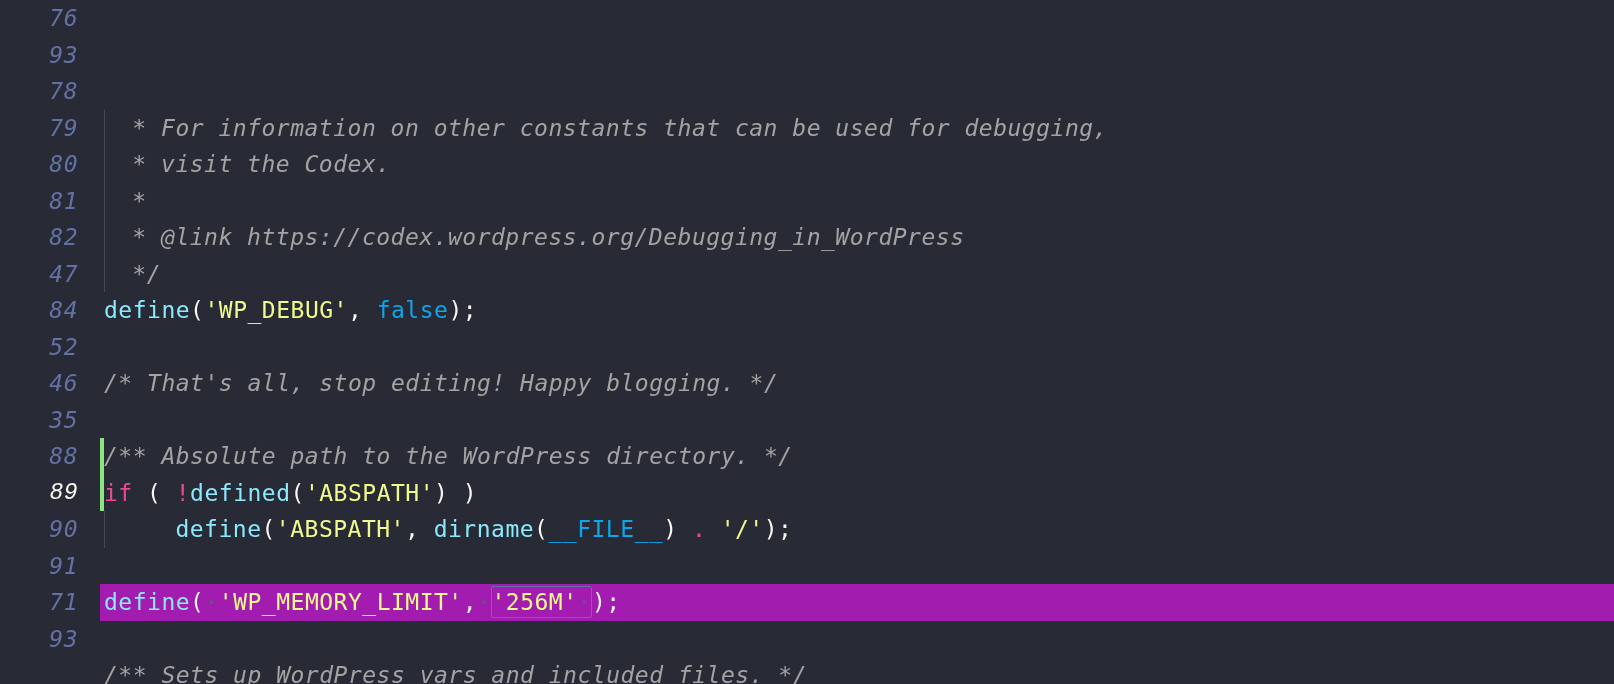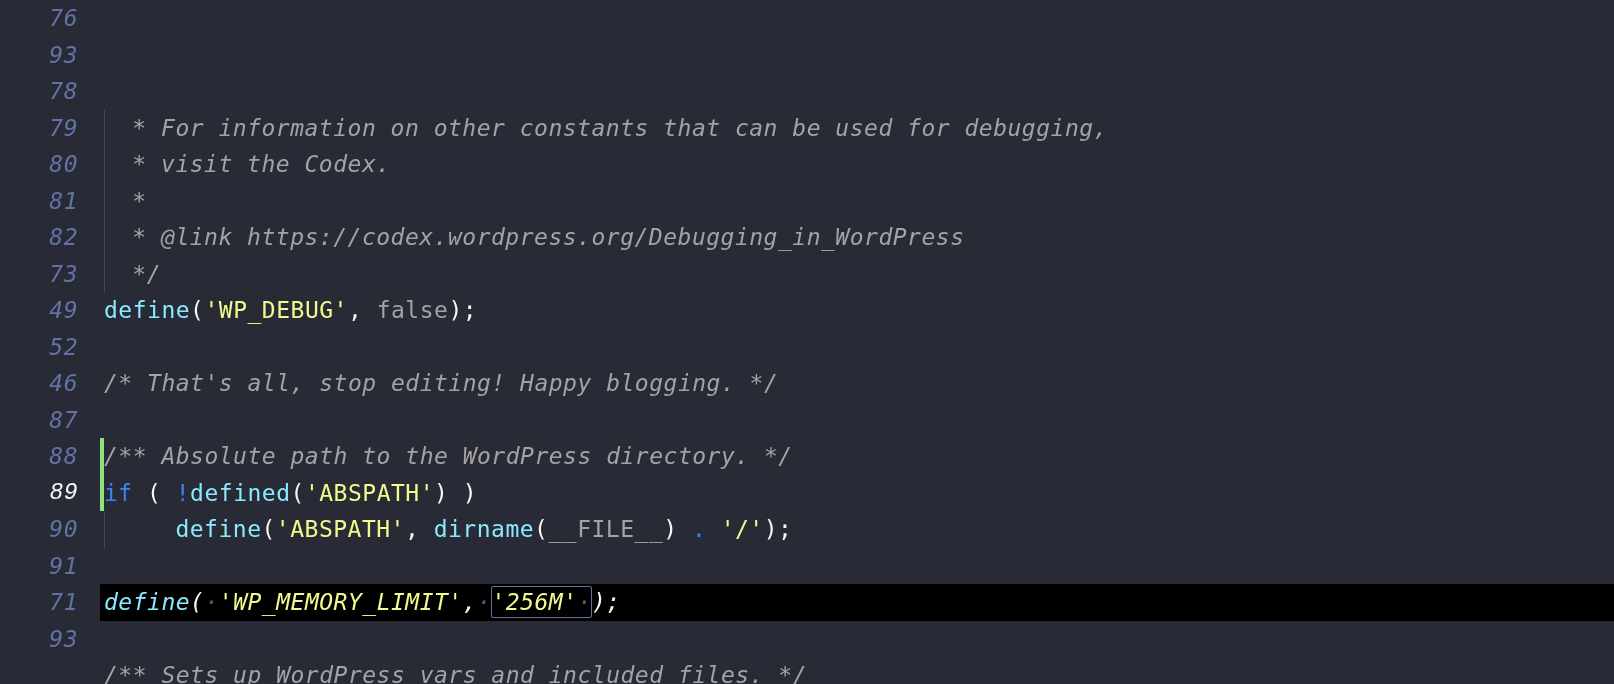--- a/index.html
+++ b/index.html
@@ -23,37 +23,36 @@
   }
   .gutter .ln{ display:block; height:36.5px; }
   .gutter .hl{ color:#f8f8f2;font-family:Liberation Mono, monospace; }
   .code{
     flex:1;
     position:relative;
     white-space:pre;
   }
   .row{ height:36.5px; position:relative; padding-left:4px;}
   .row.hl{
-    background:#000000;
-    font-style:italic;
+    background:#a21caf;
   }
   .mark-left{
     position:absolute;
     left:0; top:0;
     width:4px;
     background:#8be47d;
   }
   .mark-left.r88{ top:calc(12 * 36.5px); height:calc(2 * 36.5px); }
   .indent{ display:inline-block; width:14px; border-left:1px solid #44475a; height:36.5px; vertical-align:top;}
   .row > span { vertical-align:top; }
   .c-comment{ color:#a3a3a3; font-style:italic; }
   .c-func   { color:#8be9fd; }
   .c-yellow { color:#f1fa8c;margin-top:45px; }
-  .c-keyword{ color:#3b82f6;margin-top:25px; }
-  .c-purple { color:#a3a3a3; }
+  .c-keyword{ color:#ec4899;margin-top:25px; }
+  .c-purple { color:#0ea5e9; }
   .c-plain  { color:#f8f8f2; }
   .ws-dot::before{
     content:"·";
     color:#5a5d72;
   }
   .search-box{
     position:absolute;
     border:1px solid #6272a4;
     border-radius:2px;
     pointer-events:none;
@@ -64,25 +63,25 @@
 
 <div class="editor">
   <div class="gutter">
       <span class="ln">76</span>
       <span class="ln">93</span>
       <span class="ln">78</span>
       <span class="ln">79</span>
       <span class="ln">80</span>
       <span class="ln">81</span>
       <span class="ln">82</span>
-      <span class="ln">73</span>
-      <span class="ln">49</span>
+      <span class="ln">47</span>
+      <span class="ln">84</span>
       <span class="ln">52</span>
       <span class="ln">46</span>
-      <span class="ln">87</span>
+      <span class="ln">35</span>
       <span class="ln">88</span>
       <span class="ln hl">89</span>
       <span class="ln">90</span>
       <span class="ln">91</span>
       <span class="ln">71</span>
       <span class="ln">93</span>
     </div>
   <div class="code">
     <div class="mark-left r88"></div>
   <div class="row"><span class="indent"></span><span class="c-comment"> * For information on other constants that can be used for debugging,</span></div><div class="row"><span class="indent"></span><span class="c-comment"> * visit the Codex.</span></div><div class="row"><span class="indent"></span><span class="c-comment"> *</span></div><div class="row"><span class="indent"></span><span class="c-comment"> * @link https://codex.wordpress.org/Debugging_in_WordPress</span></div><div class="row"><span class="indent"></span><span class="c-comment"> */</span></div><div class="row"><span class="c-func">define</span><span class="c-plain">(</span><span class="c-yellow">'WP_DEBUG'</span><span class="c-plain">, </span><span class="c-purple">false</span><span class="c-plain">);</span></div><div class="row"></div><div class="row"><span class="c-comment">/* That's all, stop editing! Happy blogging. */</span></div><div class="row"></div><div class="row"><span class="c-comment">/** Absolute path to the WordPress directory. */</span></div><div class="row"><span class="c-keyword">if</span><span class="c-plain"> ( </span><span class="c-keyword">!</span><span class="c-func">defined</span><span class="c-plain">(</span><span class="c-yellow">'ABSPATH'</span><span class="c-plain">) )</span></div><div class="row"><span class="indent"></span><span class="c-plain">    </span><span class="c-func">define</span><span class="c-plain">(</span><span class="c-yellow">'ABSPATH'</span><span class="c-plain">, </span><span class="c-func">dirname</span><span class="c-plain">(</span><span class="c-purple">__FILE__</span><span class="c-plain">) </span><span class="c-keyword">.</span><span class="c-plain"> </span><span class="c-yellow">'/'</span><span class="c-plain">);</span></div><div class="row"></div><div class="row hl"><span class="c-func">define</span><span class="c-plain">(</span><span class="ws-dot"></span><span class="c-yellow">'WP_MEMORY_LIMIT'</span><span class="c-plain">,</span><span class="ws-dot"></span><span class="c-yellow">'256M'</span><span class="ws-dot"></span><span class="c-plain">);</span></div><div class="row"></div><div class="row"><span class="c-comment">/** Sets up WordPress vars and included files. */</span></div><div class="search-box" style="left: 391.408px; top: 586px; width: 100.439px; height: 32px;"></div></div>

